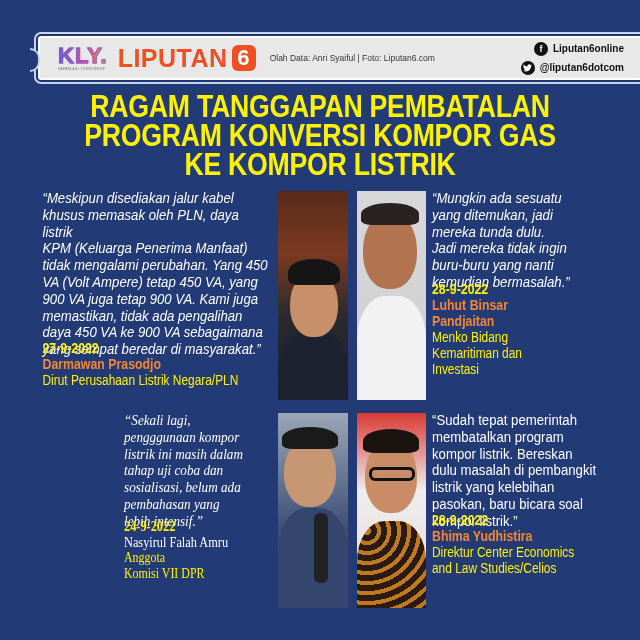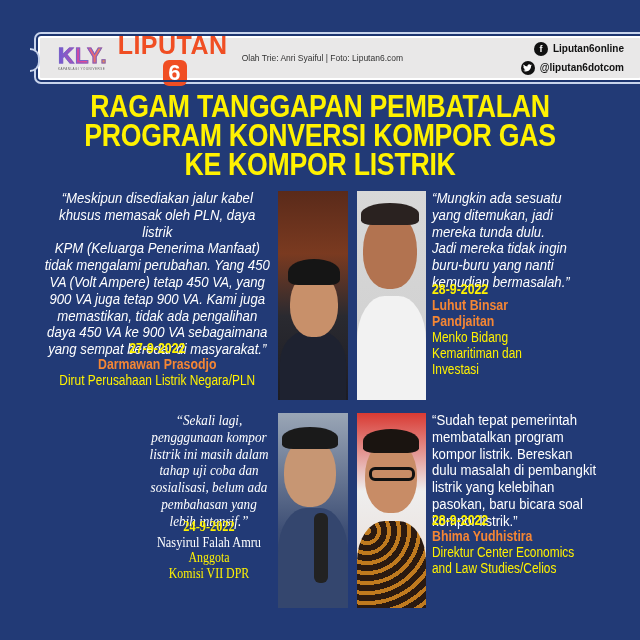--- a/index.html
+++ b/index.html
@@ -30,21 +30,21 @@
   }
   .kly-word {
     font-weight: bold; font-size: 22px; letter-spacing: 1px; line-height: 20px;
     background: linear-gradient(90deg, #6d5bd6, #e2469a, #f39a3b);
     -webkit-background-clip: text; background-clip: text; color: transparent;
     -webkit-text-stroke: 1px #7a62c8;
   }
   .kly-sub { font-size: 3px; color: #666; letter-spacing: 0.5px; margin-top: 1px; }
   .liputan {
     margin-left: 10px; display: flex; align-items: center;
-    color: #f04e23; font-weight: bold; font-size: 25px; letter-spacing: 0.5px; flex-direction: column;
+    color: #f04e23; font-weight: bold; font-size: 25px; letter-spacing: 0.5px;
   }
   .six-badge {
     margin-left: 4px; width: 24px; height: 26px; background: #f04e23; color: #fff;
     border-radius: 6px; display: flex; align-items: center; justify-content: center;
     font-size: 22px; font-weight: bold;
   }
   .credits {
     margin-left: 14px; font-size: 8.5px; color: #333; line-height: 10.5px;
   }
   .socials {
@@ -67,21 +67,21 @@
   .photo {
     position: absolute; background: #333; overflow: hidden;
   }
   .photo .face {
     position: absolute; border-radius: 50% 50% 45% 45%;
   }
   .photo .body { position: absolute; border-radius: 40% 40% 0 0; }
   .photo .hair { position: absolute; border-radius: 50% 50% 20% 20%; }
   
   .block { position: absolute; }
-  .right-align { text-align: center; }
+  .right-align { text-align: left; }
   .left-align { text-align: left; }
   .date { color: #fff200; font-size: 14.5px; font-weight: bold; line-height: 16px; }
   .name { color: #f58634; font-size: 14.5px; font-weight: bold; line-height: 16px; }
   .name-white { color: #ffffff; font-size: 14.5px; line-height: 16px; }
   .role { color: #fff200; font-size: 14px; line-height: 16px; }
   .cond { transform-origin: right top; transform: scaleX(0.85); }
   .cond-l { transform-origin: left top; transform: scaleX(0.85); }
 </style>
 </head>
 <body>
@@ -91,21 +91,21 @@
   <div class="banner-notch-r"></div>
   <div class="kly">
     <span class="kly-word">KLY.</span>
     <span class="kly-sub">KAPANLAGI YOUNIVERSE</span>
   </div>
   <div class="liputan">
     <span>LIPUTAN</span>
     <span class="six-badge">6</span>
   </div>
   <div class="credits">
-    <div>Olah Trie: Anri Syaiful | Foto: Liputan6.com</div>
+    <div>Olah Data: Anri Syaiful | Foto: Liputan6.com</div>
   </div>
   <div class="socials">
     <div class="social-row">
       <span class="soc-icon">f</span>
       <span>Liputan6online</span>
     </div>
     <div class="social-row">
       <span class="soc-icon">
         <svg width="9" height="8" viewBox="0 0 24 20">
             <path fill="#fff" d="M24 2.4a9.8 9.8 0 0 1-2.8.8A4.9 4.9 0 0 0 23.3.5a9.8 9.8 0 0 1-3.1 1.2A4.9 4.9 0 0 0 11.8 6 14 14 0 0 1 1.7.9a4.9 4.9 0 0 0 1.5 6.6A4.9 4.9 0 0 1 1 6.9a4.9 4.9 0 0 0 3.9 4.9 4.9 4.9 0 0 1-2.2.1 4.9 4.9 0 0 0 4.6 3.4A9.9 9.9 0 0 1 0 17.3 14 14 0 0 0 7.5 19.5c9.1 0 14-7.5 14-14v-.6A10 10 0 0 0 24 2.4z"></path>

